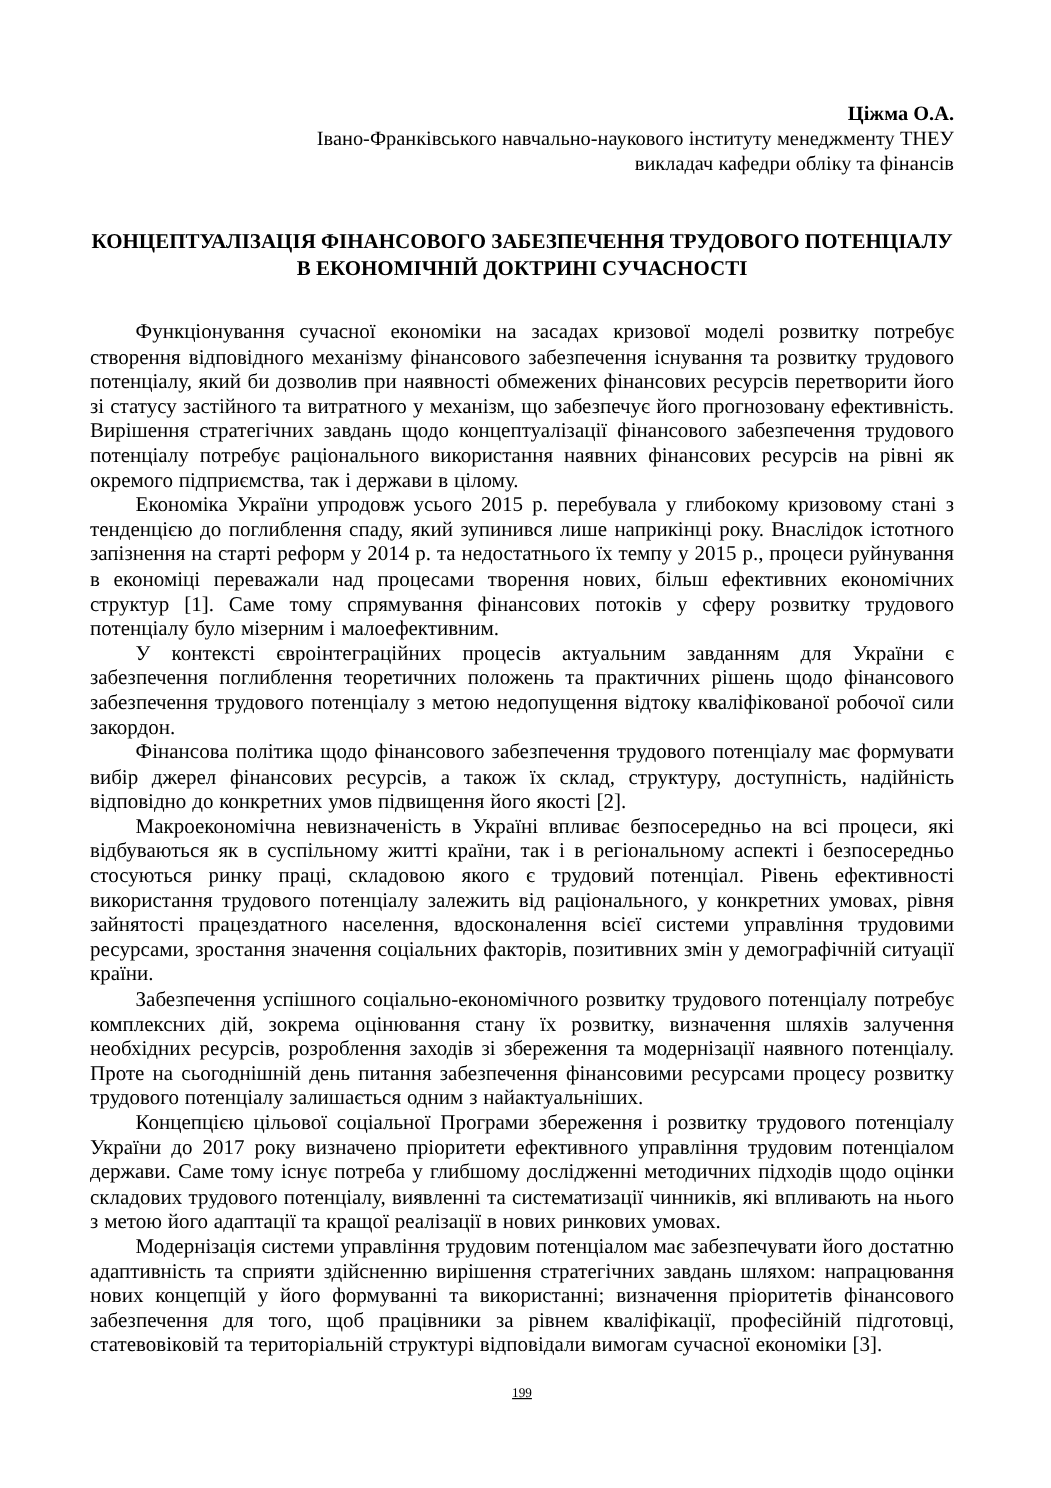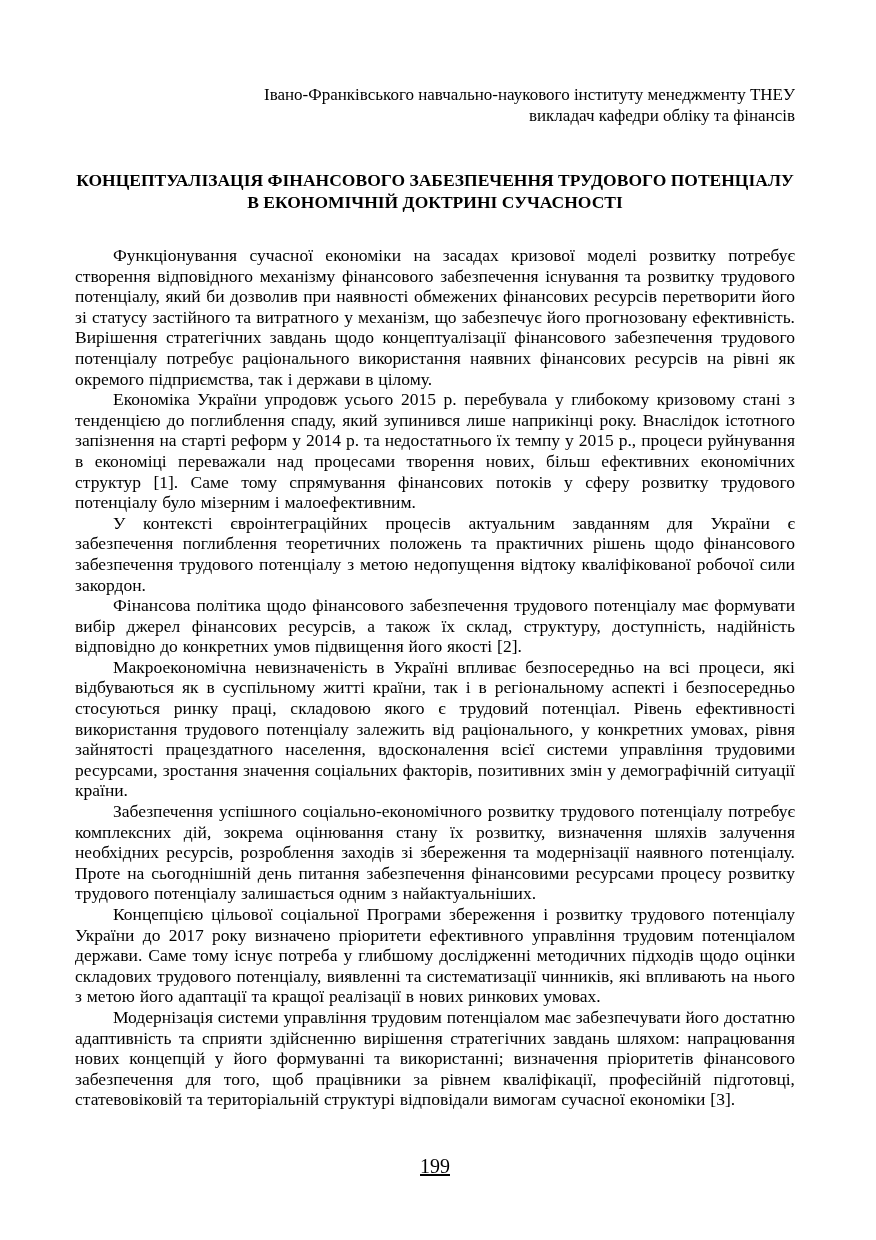--- a/index.html
+++ b/index.html
@@ -47,31 +47,32 @@
     font-size: 17.5px;
     line-height: 20.6px;
     word-spacing: 0.5px;
   }
   .page-footer {
     position: absolute;
     top: 1155px;
     left: 75px;
     width: 720px;
     text-align: center;
-    font-size: 20px;
+    font-size: 11px;
     text-decoration: underline;
   }
 </style>
 </head>
 <body>
 
 <div class="page">
   <div class="content">
 
     <header class="author-block">
+      <div class="author-name">Ціжма О.А.</div>
       <div>Івано-Франківського навчально-наукового інституту менеджменту ТНЕУ</div>
       <div>викладач кафедри обліку та фінансів</div>
     </header>
 
     <h1 class="article-title">КОНЦЕПТУАЛІЗАЦІЯ ФІНАНСОВОГО ЗАБЕЗПЕЧЕННЯ ТРУДОВОГО ПОТЕНЦІАЛУ В ЕКОНОМІЧНІЙ ДОКТРИНІ СУЧАСНОСТІ</h1>
 
     <section class="article-body">
       <p>Функціонування сучасної економіки на засадах кризової моделі розвитку потребує створення відповідного механізму фінансового забезпечення існування та розвитку трудового потенціалу, який би дозволив при наявності обмежених фінансових ресурсів перетворити його зі статусу застійного та витратного у механізм, що забезпечує його прогнозовану ефективність. Вирішення стратегічних завдань щодо концептуалізації фінансового забезпечення трудового потенціалу потребує раціонального використання наявних фінансових ресурсів на рівні як окремого підприємства, так і держави в цілому.</p>
       <p>Економіка України упродовж усього 2015 р. перебувала у глибокому кризовому стані з тенденцією до поглиблення спаду, який зупинився лише наприкінці року. Внаслідок істотного запізнення на старті реформ у 2014 р. та недостатнього їх темпу у 2015 р., процеси руйнування в економіці переважали над процесами творення нових, більш ефективних економічних структур [1]. Саме тому спрямування фінансових потоків у сферу розвитку трудового потенціалу було мізерним і малоефективним.</p>
       <p>У контексті євроінтеграційних процесів актуальним завданням для України є забезпечення поглиблення теоретичних положень та практичних рішень щодо фінансового забезпечення трудового потенціалу з метою недопущення відтоку кваліфікованої робочої сили закордон.</p>

